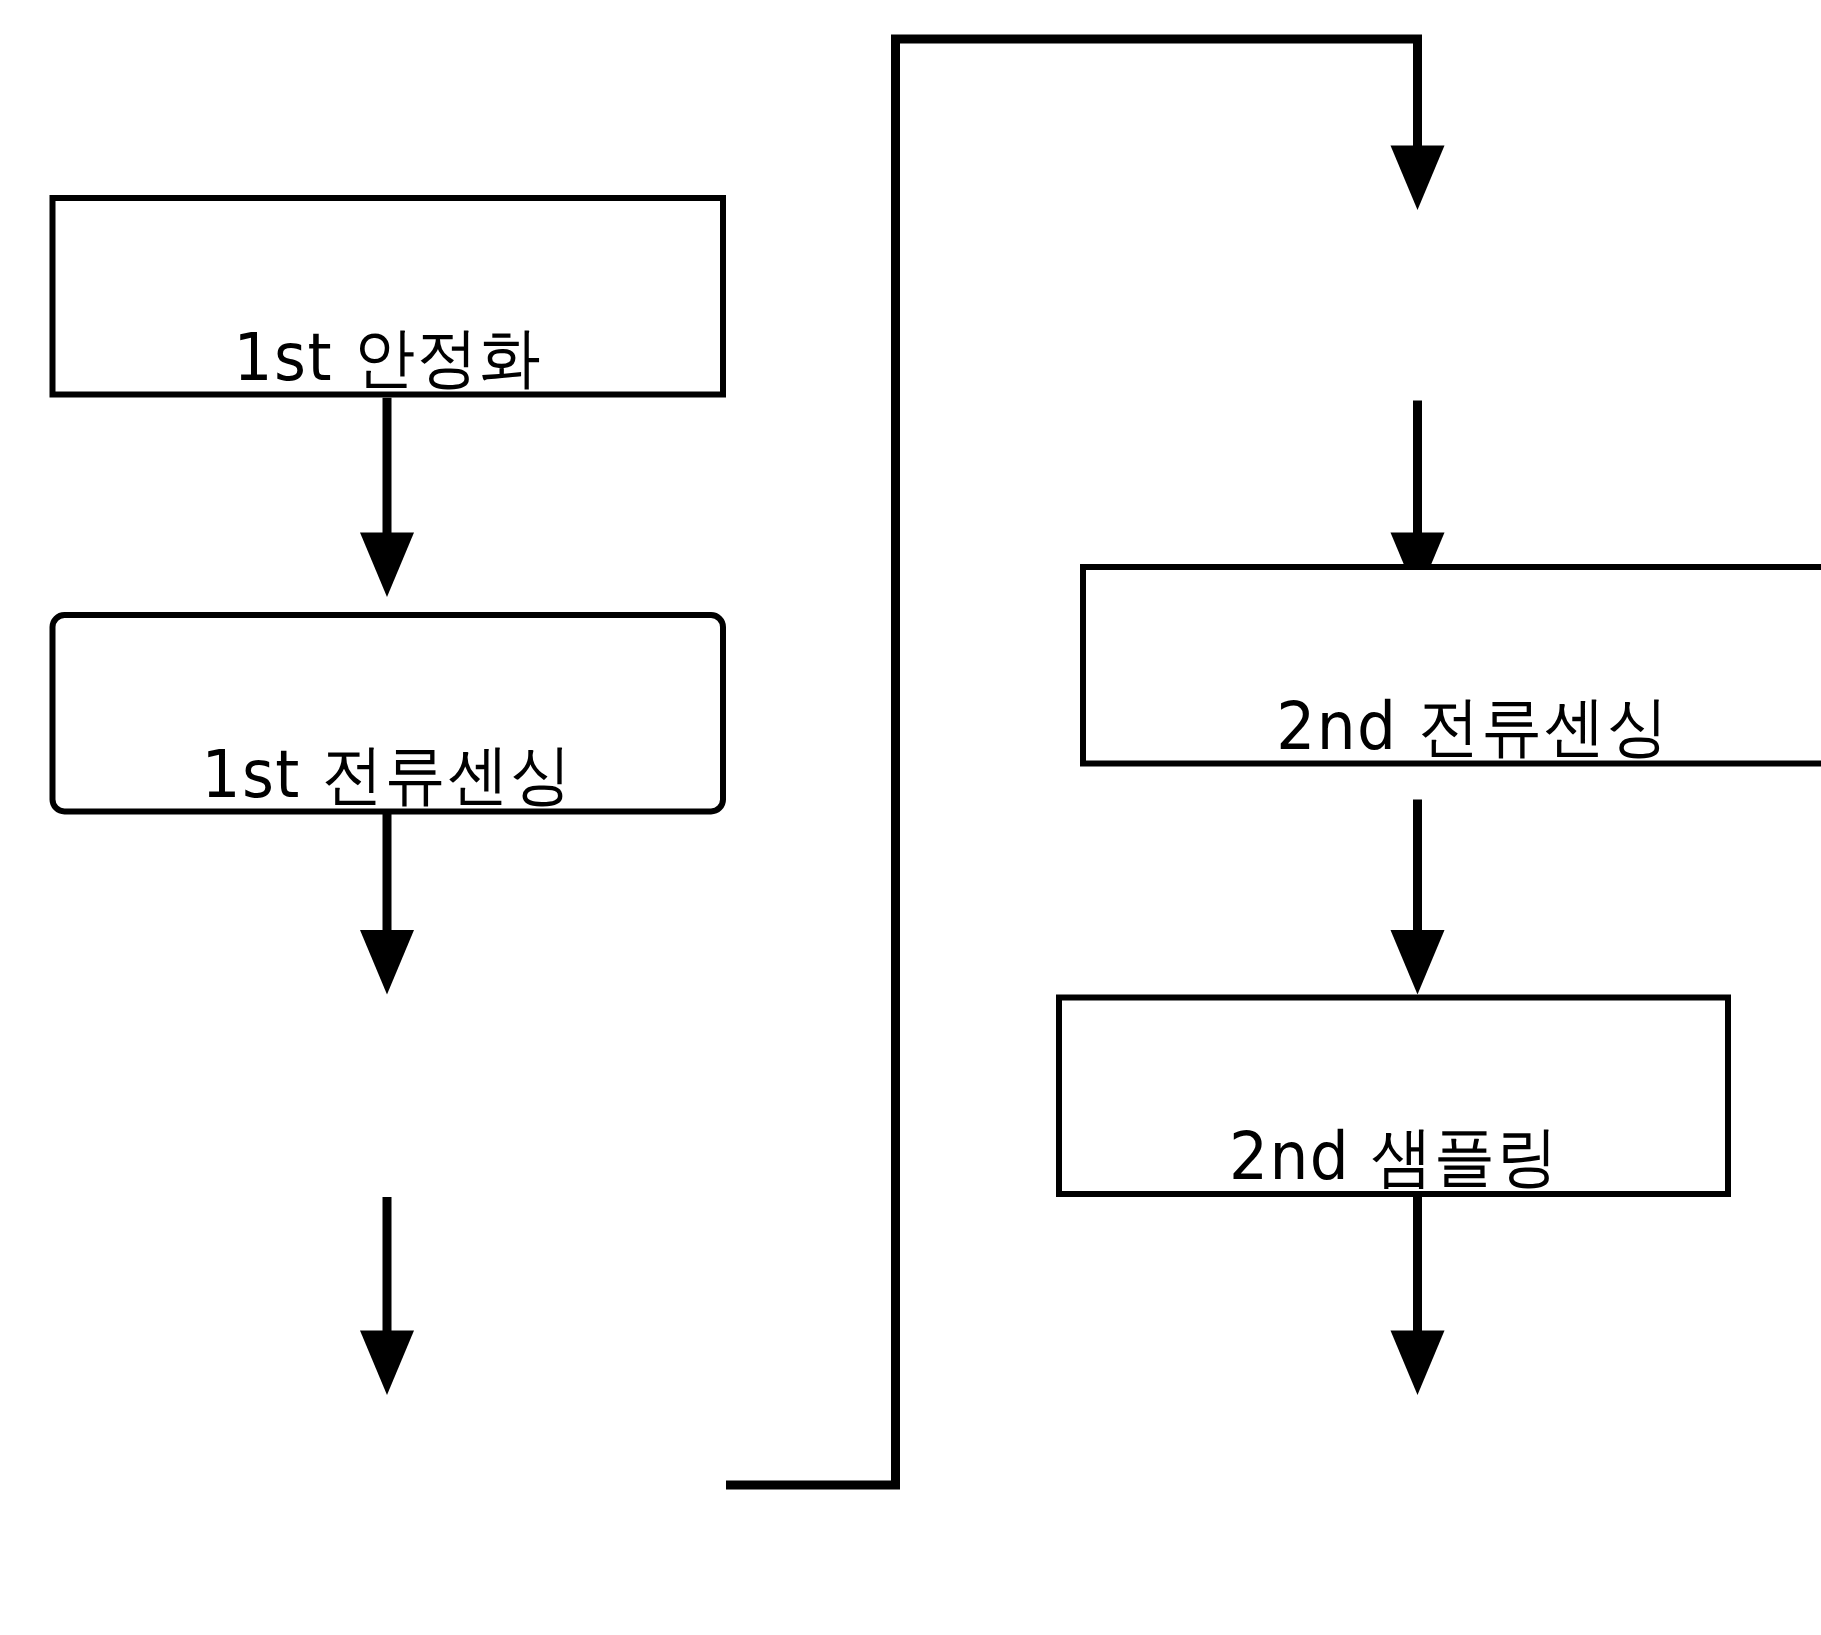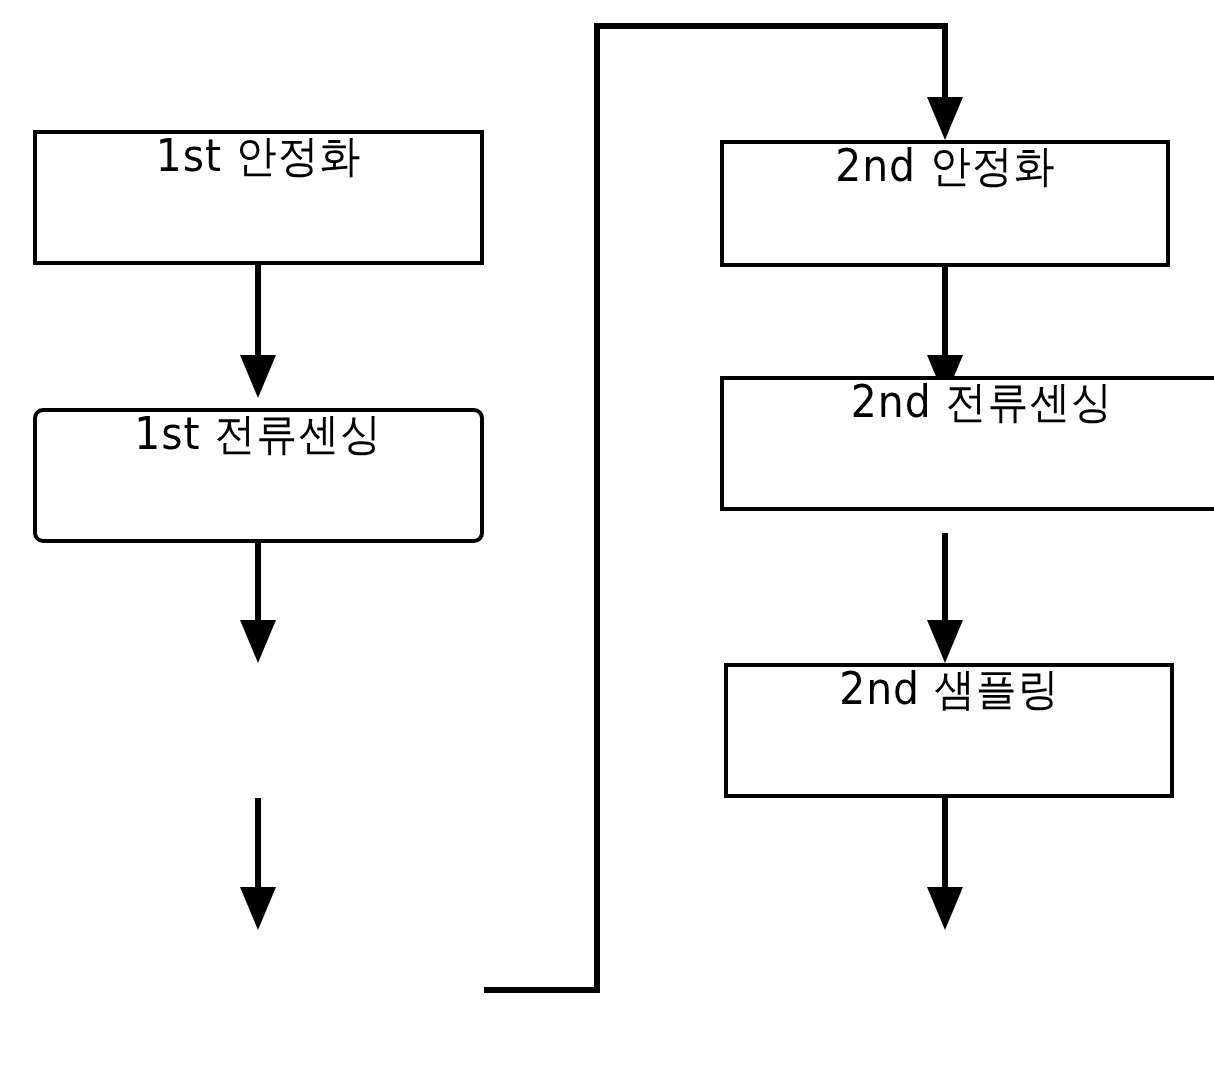--- a/index.html
+++ b/index.html
@@ -22,21 +22,21 @@
     top: 0;
     width: 1214px;
     height: 1090px;
   }
   .node-box {
     position: absolute;
     box-sizing: border-box;
     border: 4px solid #000000;
     background: #ffffff;
     display: flex;
-    align-items: flex-start;
+    align-items: flex-end;
     justify-content: center;
   }
   .node-label {
     font-family: "DejaVu Sans", sans-serif;
     font-size: 44px;
     line-height: 1;
     color: #000000;
     letter-spacing: 1px;
     white-space: nowrap;
     transform: scaleX(0.93);
@@ -84,26 +84,23 @@
   <div class="node-box" style="left:33px; top:130px; width:451px; height:135px;">
     <span class="node-label">1st 안정화</span>
   </div>
 
   <div class="node-box" style="left:33px; top:408px; width:451px; height:135px;border-radius:10px;">
     <span class="node-label">1st 전류센싱</span>
   </div>
 
 
 
-  <div class="node-box" style="left:720px; top:140px; width:450px; height:127px;">
-    <span class="node-label">2nd 안정화</span>
-  </div>
 
   <div class="node-box" style="left:720px; top:376px; width:524px; height:135px;">
     <span class="node-label">2nd 전류센싱</span>
   </div>
 
-  <div class="node-box" style="left:724px; top:663px; width:450px; height:135px;">
+  <div class="node-box" style="left:704px; top:663px; width:450px; height:135px;">
     <span class="node-label">2nd 샘플링</span>
   </div>
 
 
 </div>
 
 </body></html>

